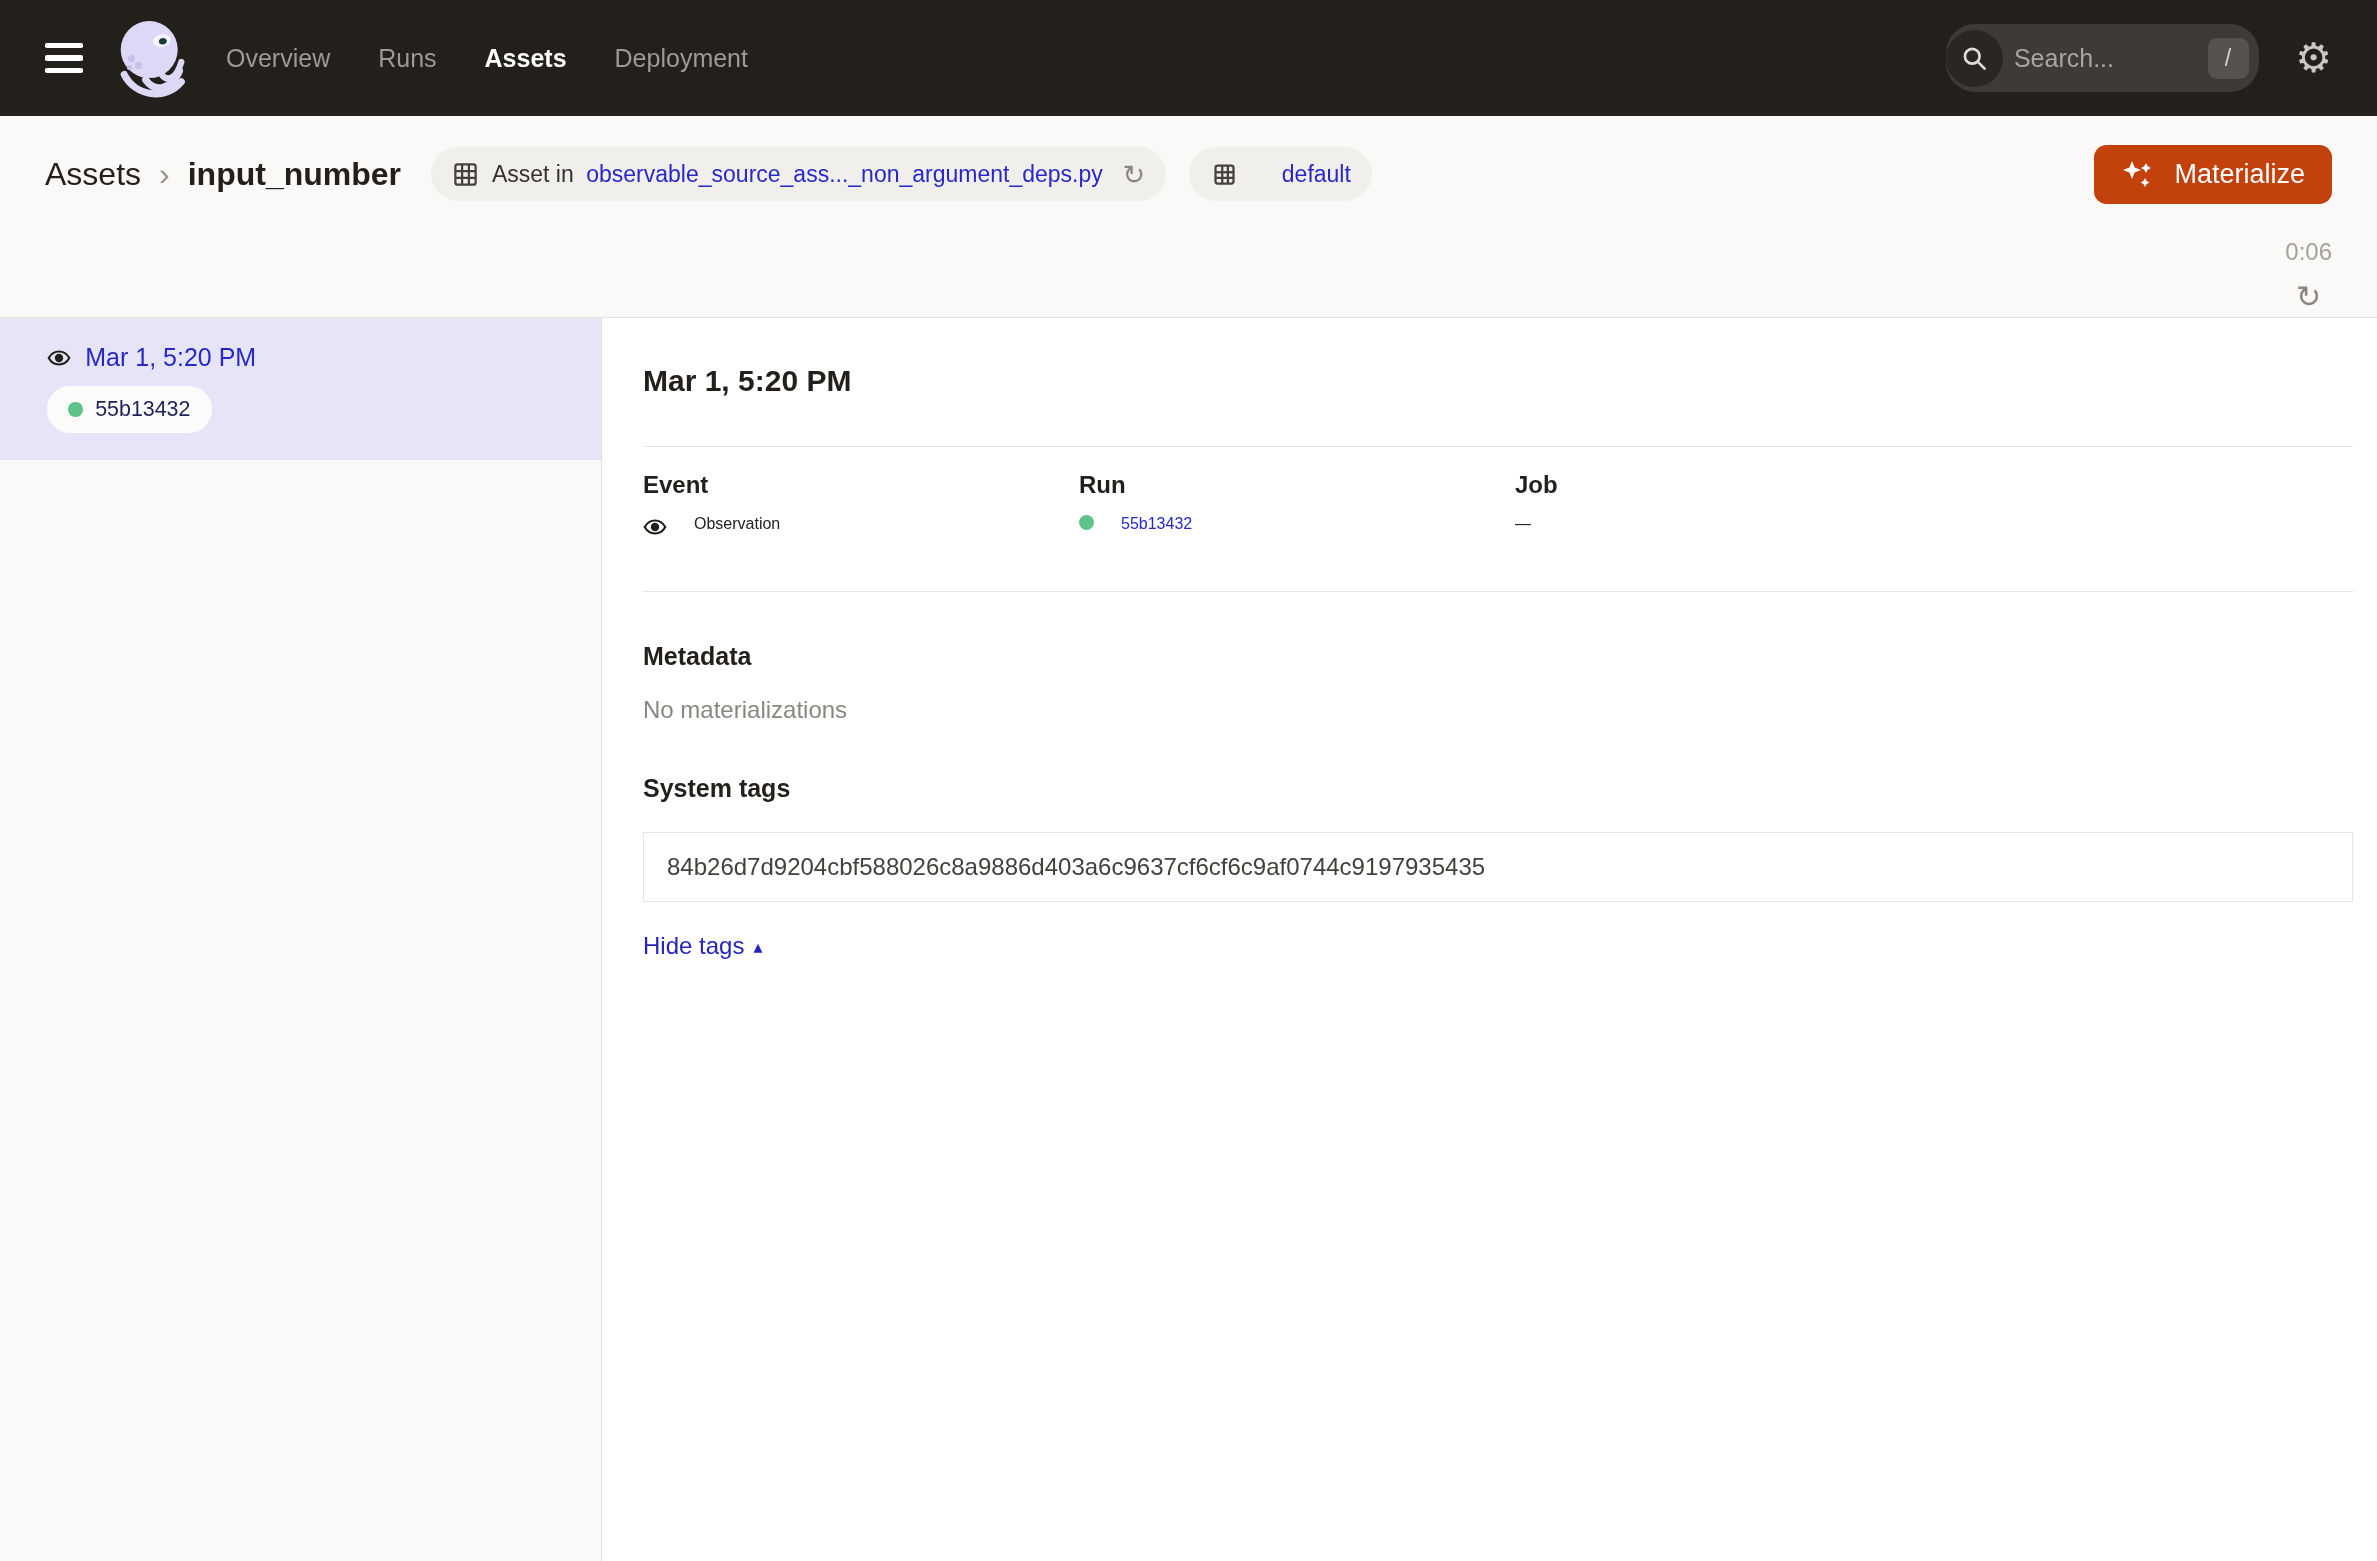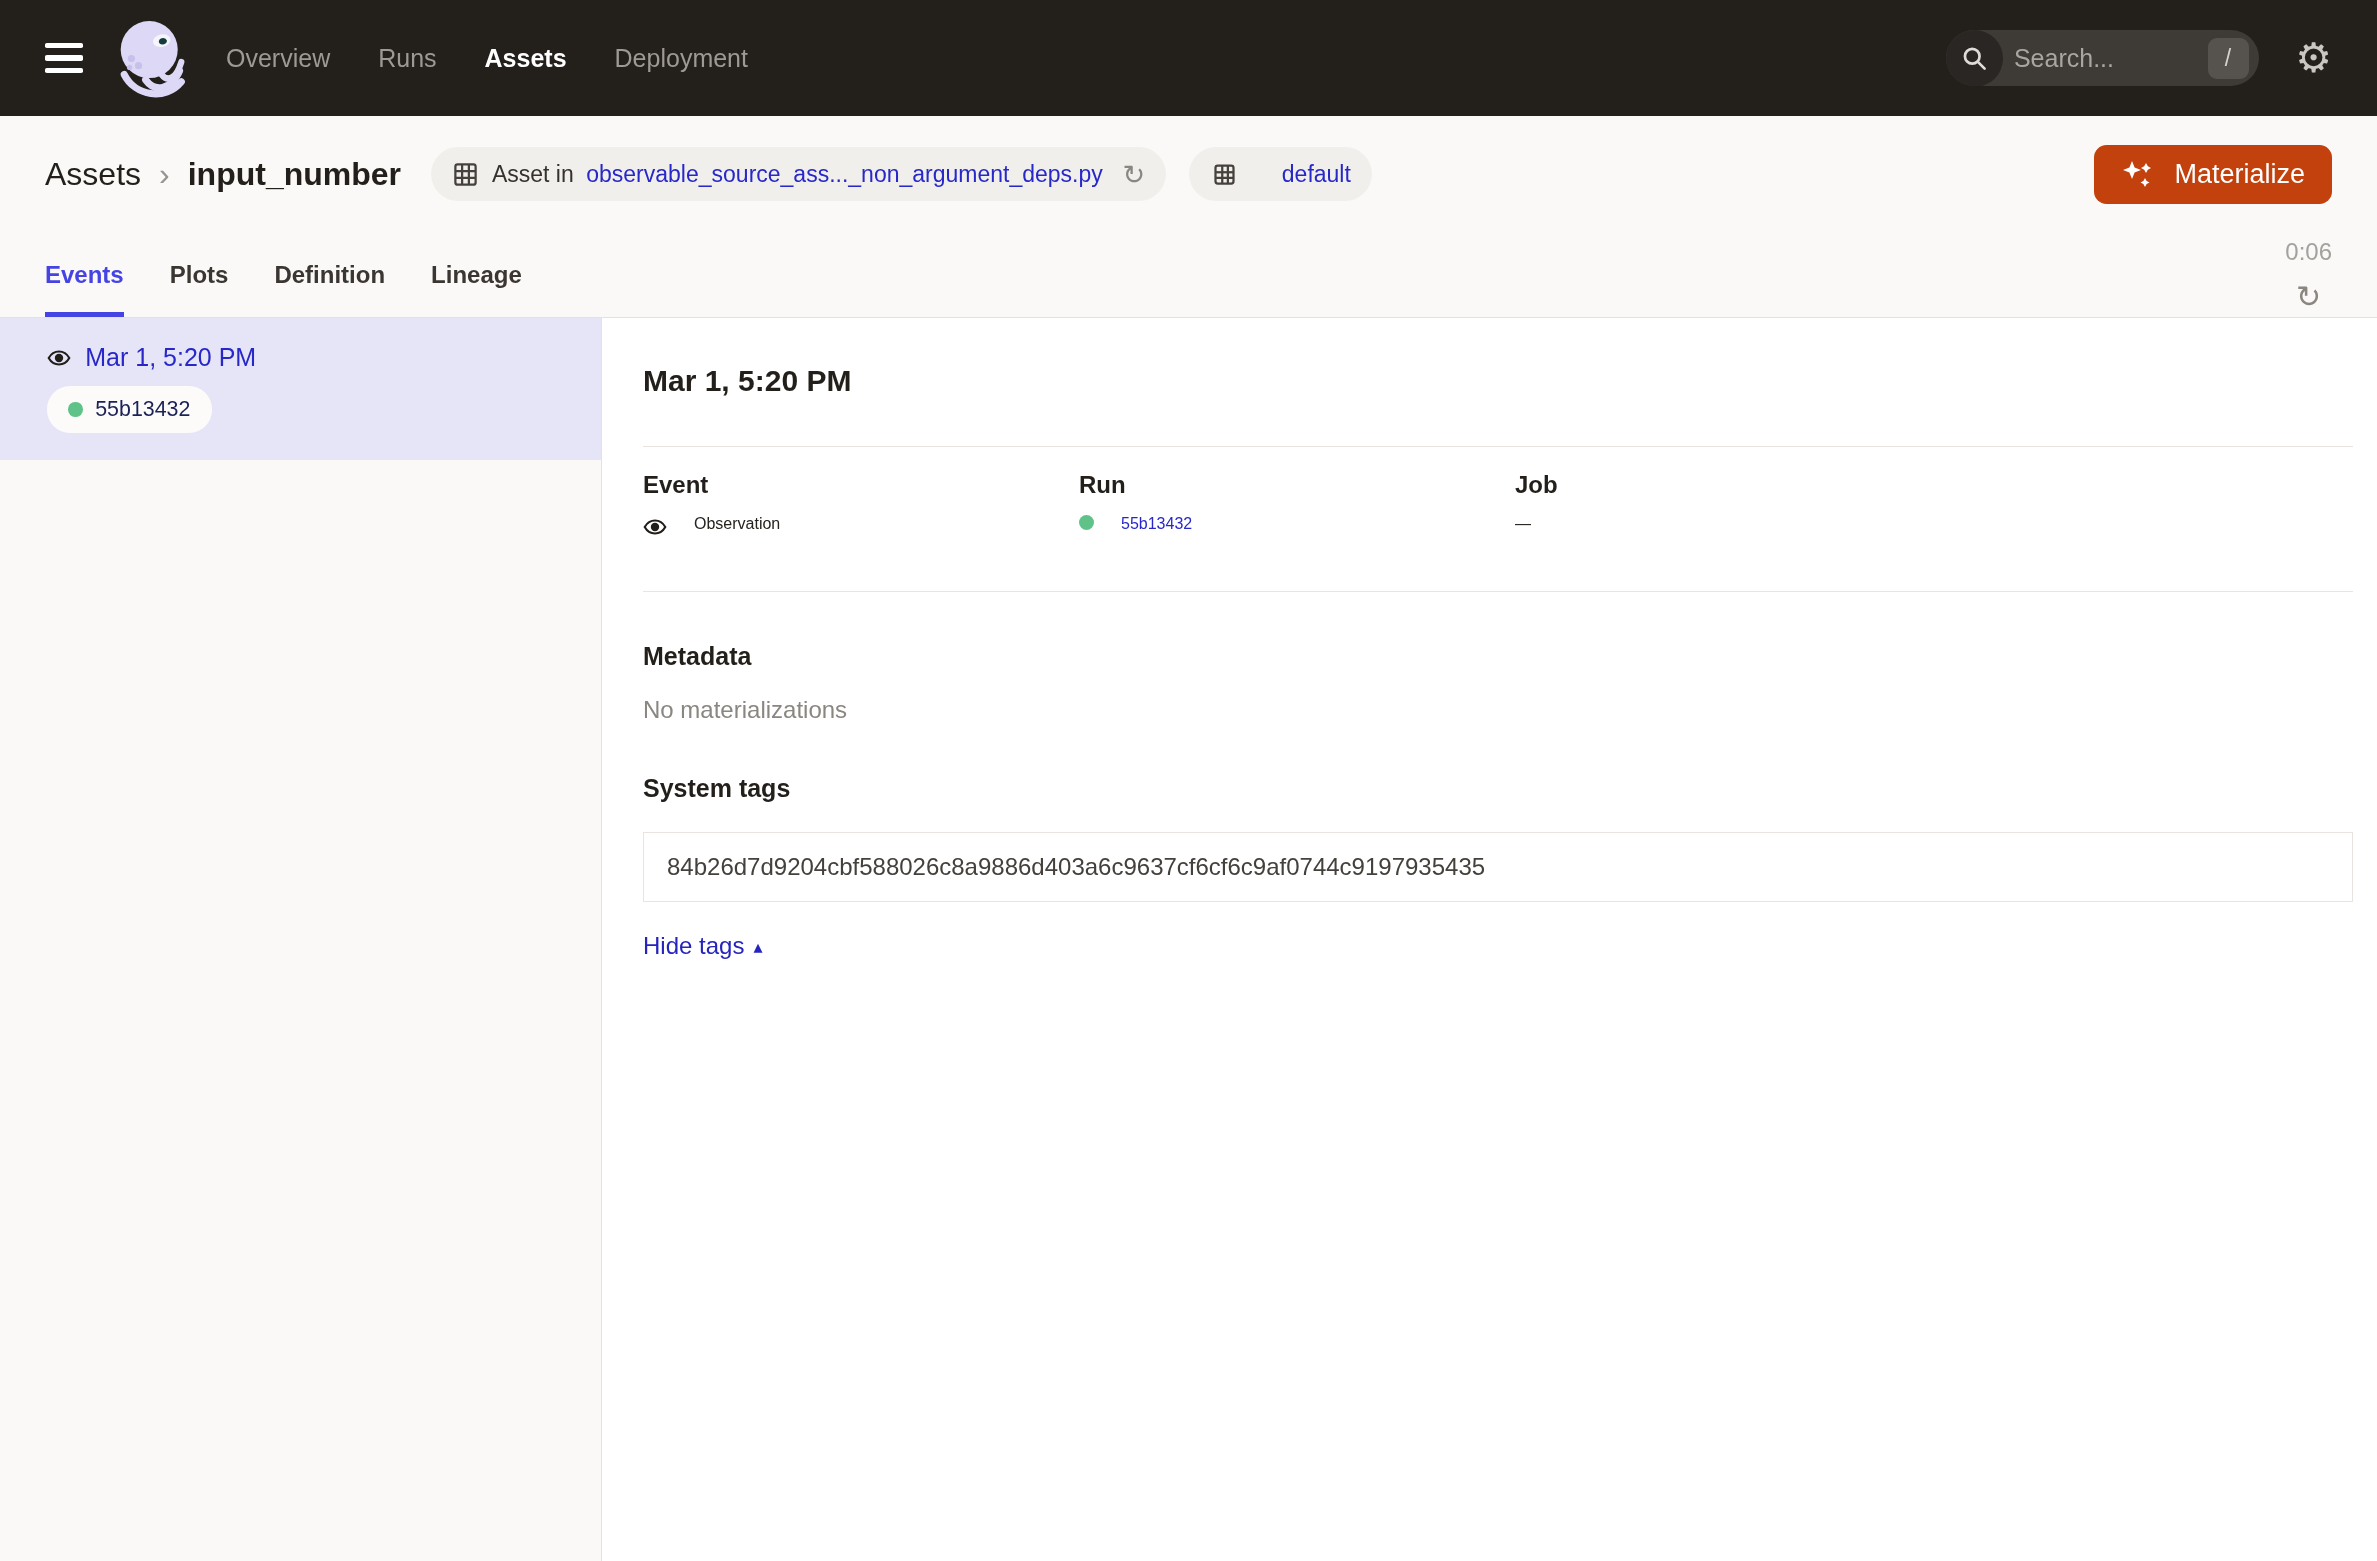--- a/index.html
+++ b/index.html
@@ -19,21 +19,21 @@
     padding:0 45px;
   }
   .hamburger { width:38px; height:30px; display:flex; flex-direction:column; justify-content:space-between; cursor:pointer; margin-right:25px; }
   .hamburger span { display:block; height:5.4px; background:#FFFFFF; border-radius:1.8px; }
   .logo { width:86px; height:96px; display:flex; align-items:center; justify-content:center; margin-right:32px; }
   .nav { display:flex; align-items:center; gap:48px; }
   .nav-item { font-size:25px; color:#9D9995; cursor:pointer; }
   .nav-item.active { color:#FFFFFF; font-weight:bold; }
   .topbar-right { margin-left:auto; display:flex; align-items:center; gap:36px; }
   .searchbox {
-    width:313px; height:56px; border-radius:29px; background:#3E3A36;
+    width:313px; height:68px; border-radius:29px; background:#3E3A36;
     display:flex; align-items:center; overflow:hidden;
   }
   .search-circle {
     width:57px; height:57px; border-radius:50%; background:#2A2623;
     display:flex; align-items:center; justify-content:center; flex:0 0 auto;
   }
   .searchbox input {
     flex:1; min-width:0; background:transparent; border:none; outline:none;
     color:#E8E6E3; font-size:25px; padding:0 10.7px;
     font-family:"Liberation Sans", sans-serif;
@@ -203,26 +203,20 @@
     <svg width="32" height="32" viewBox="0 0 32 32">
       <path d="M11 3 L13.6 9.4 L20 12 L13.6 14.6 L11 21 L8.4 14.6 L2 12 L8.4 9.4 Z" fill="#FFFFFF"></path>
       <path d="M25 5 l1.8 3.2 L30 10 l-3.2 1.8 L25 15 l-1.8 -3.2 L20 10 l3.2 -1.8 Z" fill="#FFFFFF"></path>
       <path d="M24 20 l1.6 2.9 L28.5 24.5 l-2.9 1.6 L24 29 l-1.6 -2.9 L19.5 24.5 l2.9 -1.6 Z" fill="#FFFFFF"></path>
     </svg>
     <span>Materialize</span>
   </button>
 </div>
 
 <div class="tabsrow">
-  <div class="tabs">
-    <div class="tab active">Events</div>
-    <div class="tab">Plots</div>
-    <div class="tab">Definition</div>
-    <div class="tab">Lineage</div>
-  </div>
   <div class="tabsrow-right">
     <span class="countdown">0:06</span>
     <span class="refresh-btn uicon">↻</span>
   </div>
 </div>
 
 <div class="content">
 
   <div class="sidebar">
     <div class="event-item">

